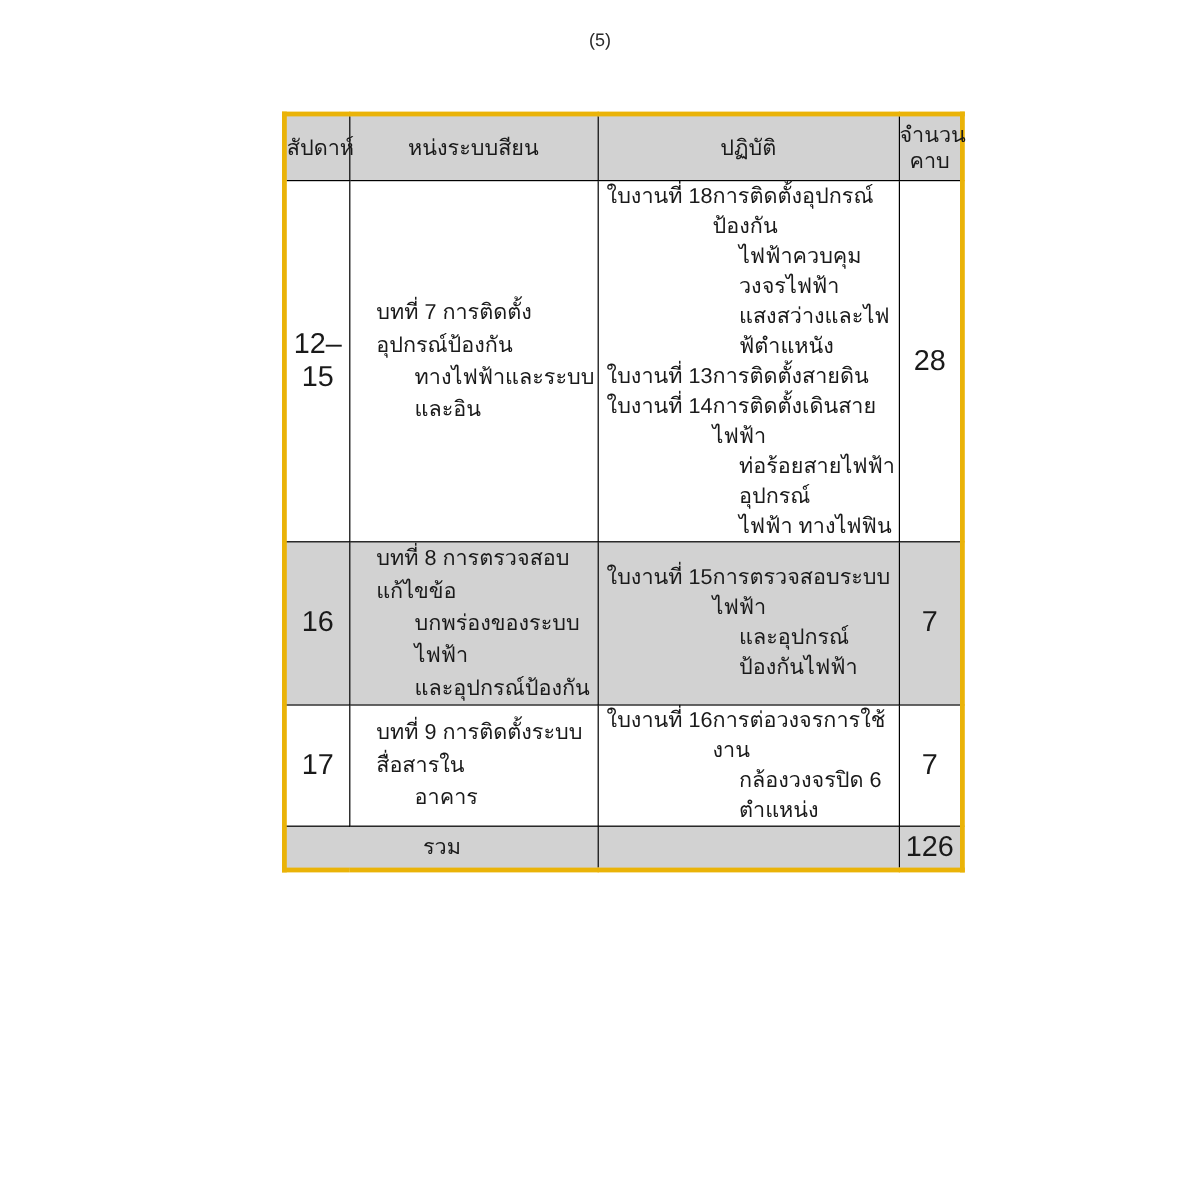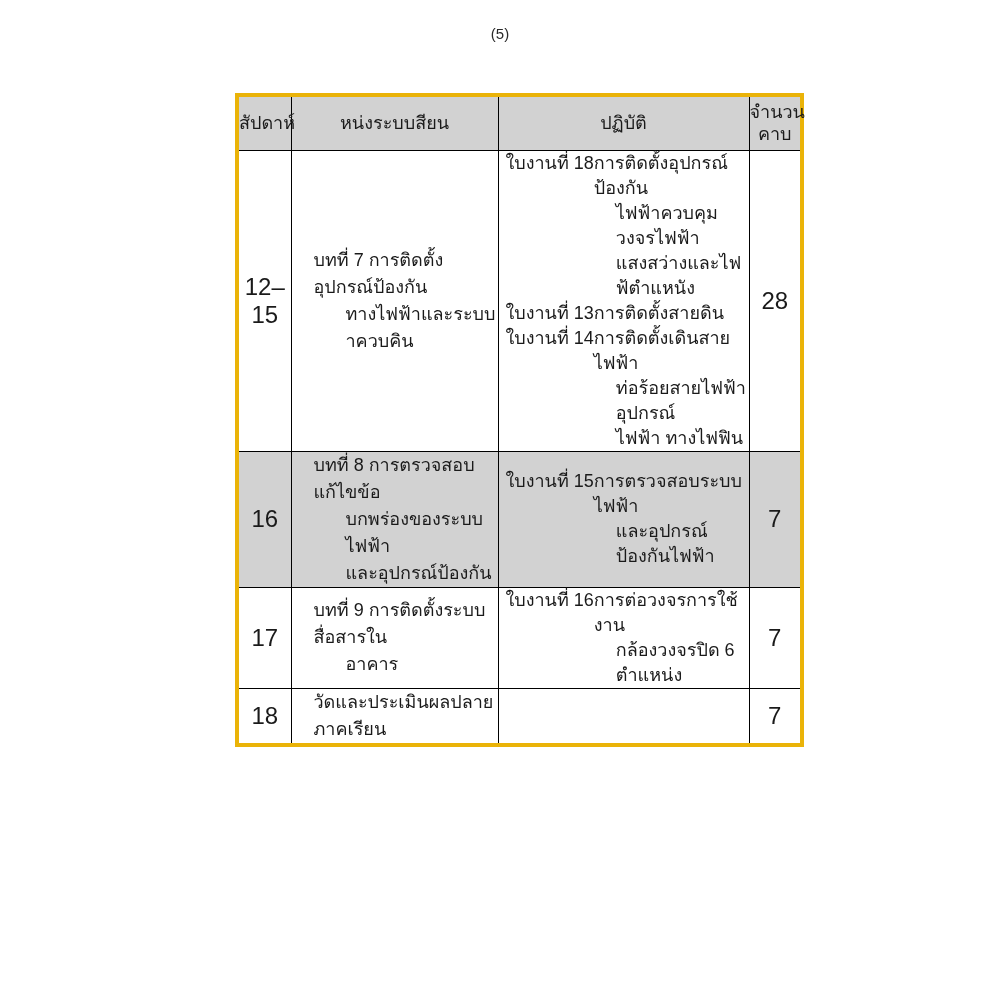--- a/index.html
+++ b/index.html
@@ -116,21 +116,21 @@
       </th>
     </tr>
   </thead>
   <tbody>
 
     <tr class="row-r0">
       <td class="week-cell">12–15</td>
       <td class="unit-cell">
         <div class="uline first">บทที่ 7 การติดตั้งอุปกรณ์ป้องกัน</div>
         <div class="uline">ทางไฟฟ้าและระบบ</div>
-        <div class="uline">าควบคิน</div>
+        <div class="uline">และอิน</div>
       </td>
       <td class="practice-cell">
         <div class="entry">
           <span class="lbl">ใบงานที่ 18</span>
           <span class="desc">
             <div class="dline">การติดตั้งอุปกรณ์ป้องกัน</div>
             <div class="dline cont">ไฟฟ้าควบคุมวงจรไฟฟ้า</div>
             <div class="dline cont">แสงสว่างและไฟฟ้ตำแหนัง</div>
           </span>
         </div>
@@ -182,24 +182,21 @@
           <span class="lbl">ใบงานที่ 16</span>
           <span class="desc">
             <div class="dline">การต่อวงจรการใช้งาน</div>
             <div class="dline cont">กล้องวงจรปิด 6 ตำแหน่ง</div>
           </span>
         </div>
       </td>
       <td class="periods-cell">7</td>
     </tr>
 
-    <tr class="row-r3">
-      <td class="week-cell">18</td>
-      <td class="unit-cell">
-        <div class="uline first">วัดและประเมินผลปลายภาคเรียน</div>
-      </td>
-      <td class="practice-cell"></td>
-      <td class="periods-cell">7</td>
-    </tr>
-
+
+    <tr class="row-footer shaded">
+      <td class="total-cell" colspan="2">รวม</td>
+      <td></td>
+      <td class="periods-cell">126</td>
+    </tr>
 
   </tbody>
 </table>
 
 </body></html>

